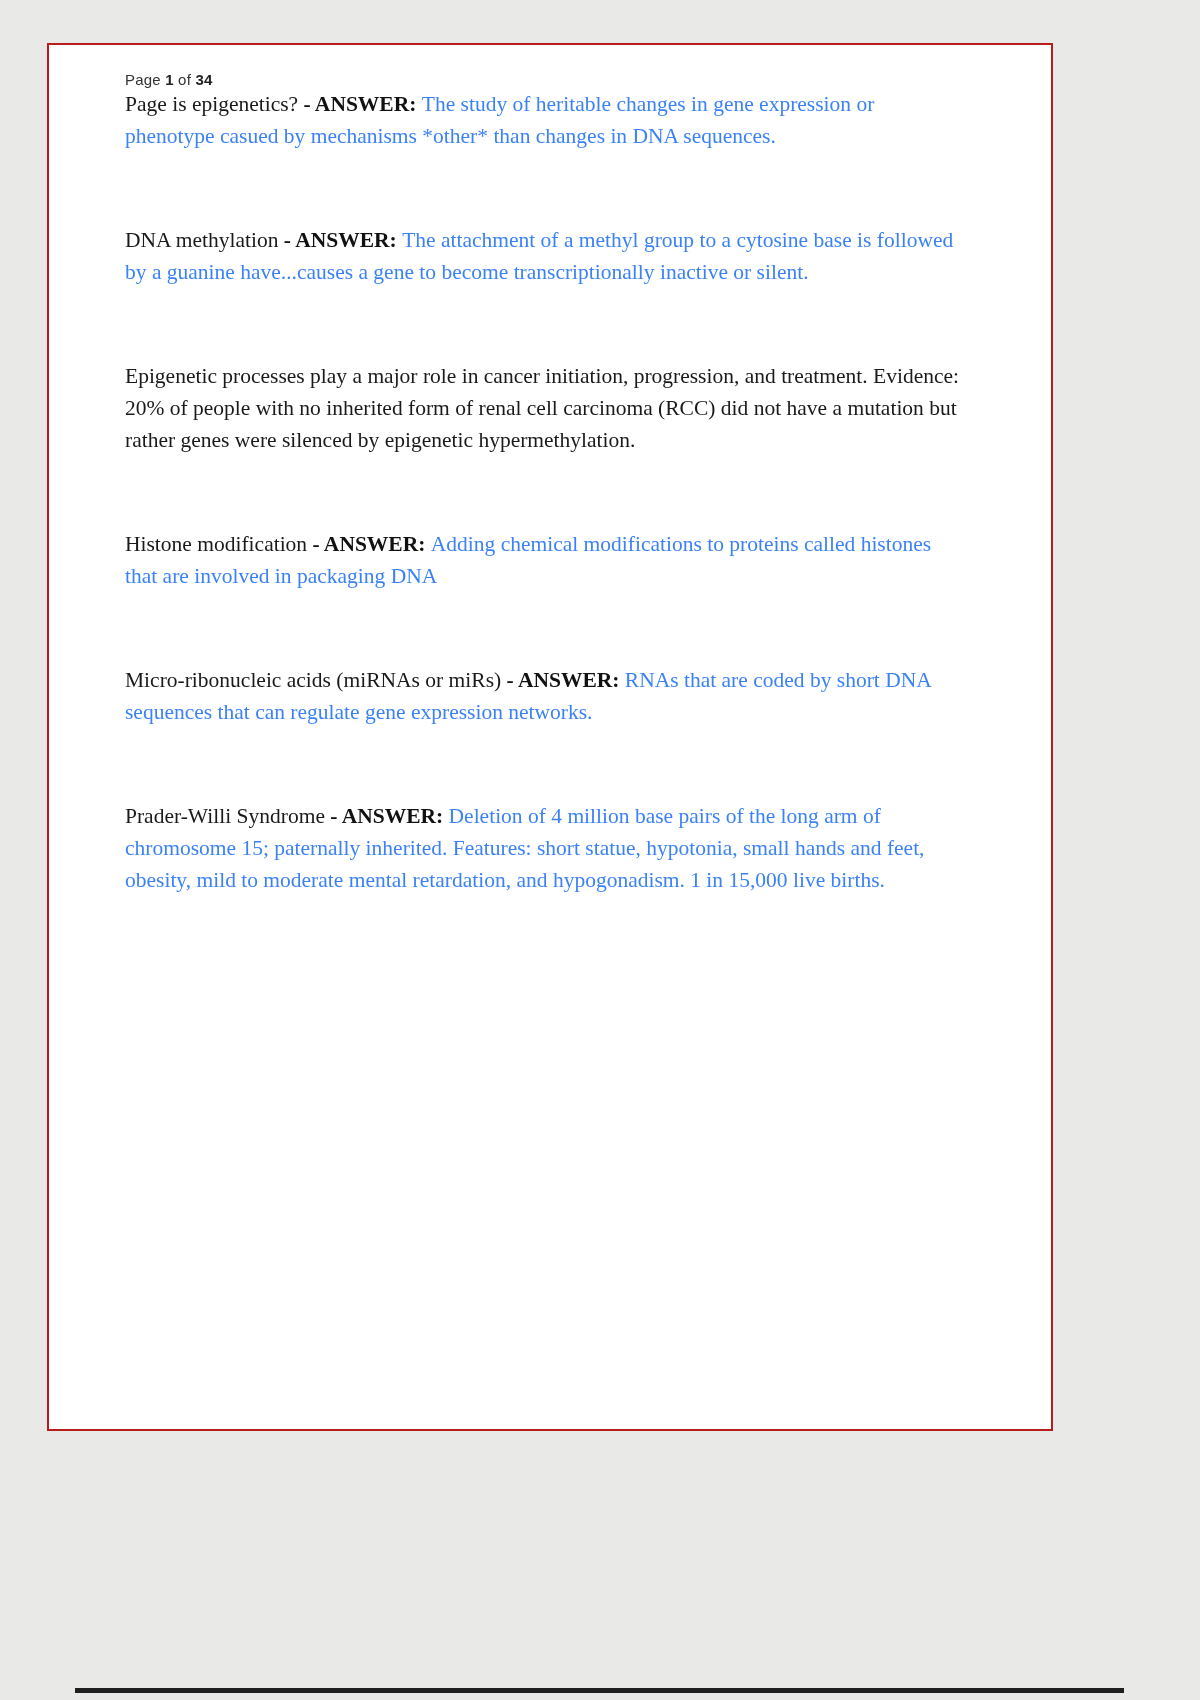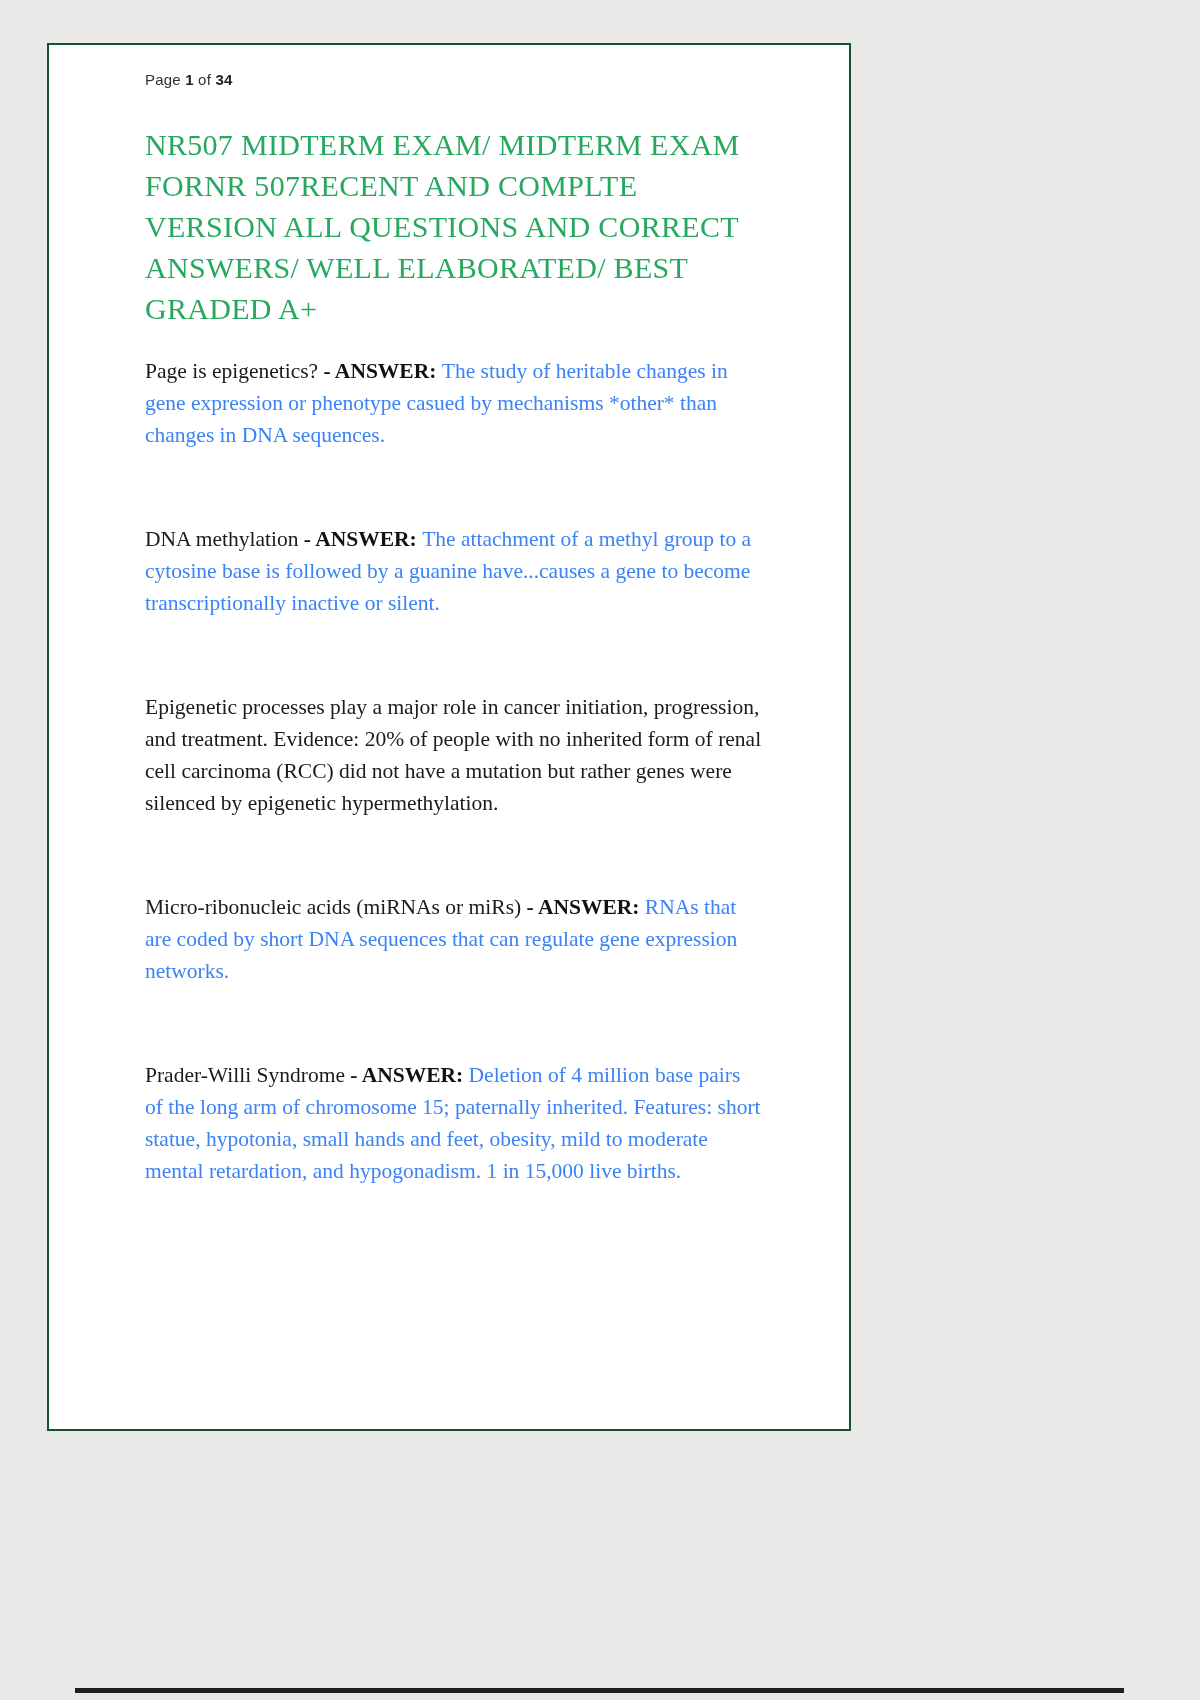--- a/index.html
+++ b/index.html
@@ -11,26 +11,26 @@
     height: 1700px;
     position: relative;
     background: #e9e9e7;
     font-family: "Liberation Serif", serif;
     overflow: hidden;
   }
   .page {
     position: absolute;
     left: 47px;
     top: 43px;
-    width: 804px;
+    width: 1006px;
     height: 1388px;
     background: #ffffff;
-    border: 2px solid #14532d;
+    border: 2px solid #b91c1c;
     box-sizing: border-box;
-    padding: 26px 86px 40px 96px;
+    padding: 26px 86px 40px 76px;
   }
   .page-label {
     font-family: "Liberation Sans", sans-serif;
     font-size: 15px;
     color: #333333;
     letter-spacing: 0.2px;
   }
   .page-label b {
     font-weight: 700;
     color: #222222;
@@ -70,28 +70,28 @@
     background: #1f1f1f;
   }
 </style>
 </head>
 <body>
 
 <div class="page">
 
   <div class="page-label"><span>Page </span><b>1</b><span> of </span><b>34</b></div>
 
-  <div class="doc-title">NR507 MIDTERM EXAM/ MIDTERM EXAM FORNR 507RECENT AND COMPLTE VERSION ALL QUESTIONS AND CORRECT ANSWERS/ WELL ELABORATED/ BEST GRADED A+</div>
 
   <p class="qa-entry"><span class="question">Page is epigenetics? </span><span class="answer-label">- ANSWER: </span><span class="answer">The study of heritable changes in gene expression or phenotype casued by mechanisms *other* than changes in DNA sequences.</span></p>
 
   <p class="qa-entry"><span class="question">DNA methylation </span><span class="answer-label">- ANSWER: </span><span class="answer">The attachment of a methyl group to a cytosine base is followed by a guanine have...causes a gene to become transcriptionally inactive or silent.</span></p>
 
   <p class="qa-entry"><span class="question">Epigenetic processes play a major role in cancer initiation, progression, and treatment. Evidence: 20% of people with no inherited form of renal cell carcinoma (RCC) did not have a mutation but rather genes were silenced by epigenetic hypermethylation.</span><span class="answer-label"></span><span class="answer"></span></p>
 
+  <p class="qa-entry"><span class="question">Histone modification </span><span class="answer-label">- ANSWER: </span><span class="answer">Adding chemical modifications to proteins called histones that are involved in packaging DNA</span></p>
 
   <p class="qa-entry"><span class="question">Micro-ribonucleic acids (miRNAs or miRs) </span><span class="answer-label">- ANSWER: </span><span class="answer">RNAs that are coded by short DNA sequences that can regulate gene expression networks.</span></p>
 
   <p class="qa-entry"><span class="question">Prader-Willi Syndrome </span><span class="answer-label">- ANSWER: </span><span class="answer">Deletion of 4 million base pairs of the long arm of chromosome 15; paternally inherited. Features: short statue, hypotonia, small hands and feet, obesity, mild to moderate mental retardation, and hypogonadism. 1 in 15,000 live births.</span></p>
 
 </div>
 
 <div class="next-page-edge"></div>
 
 </body></html>

